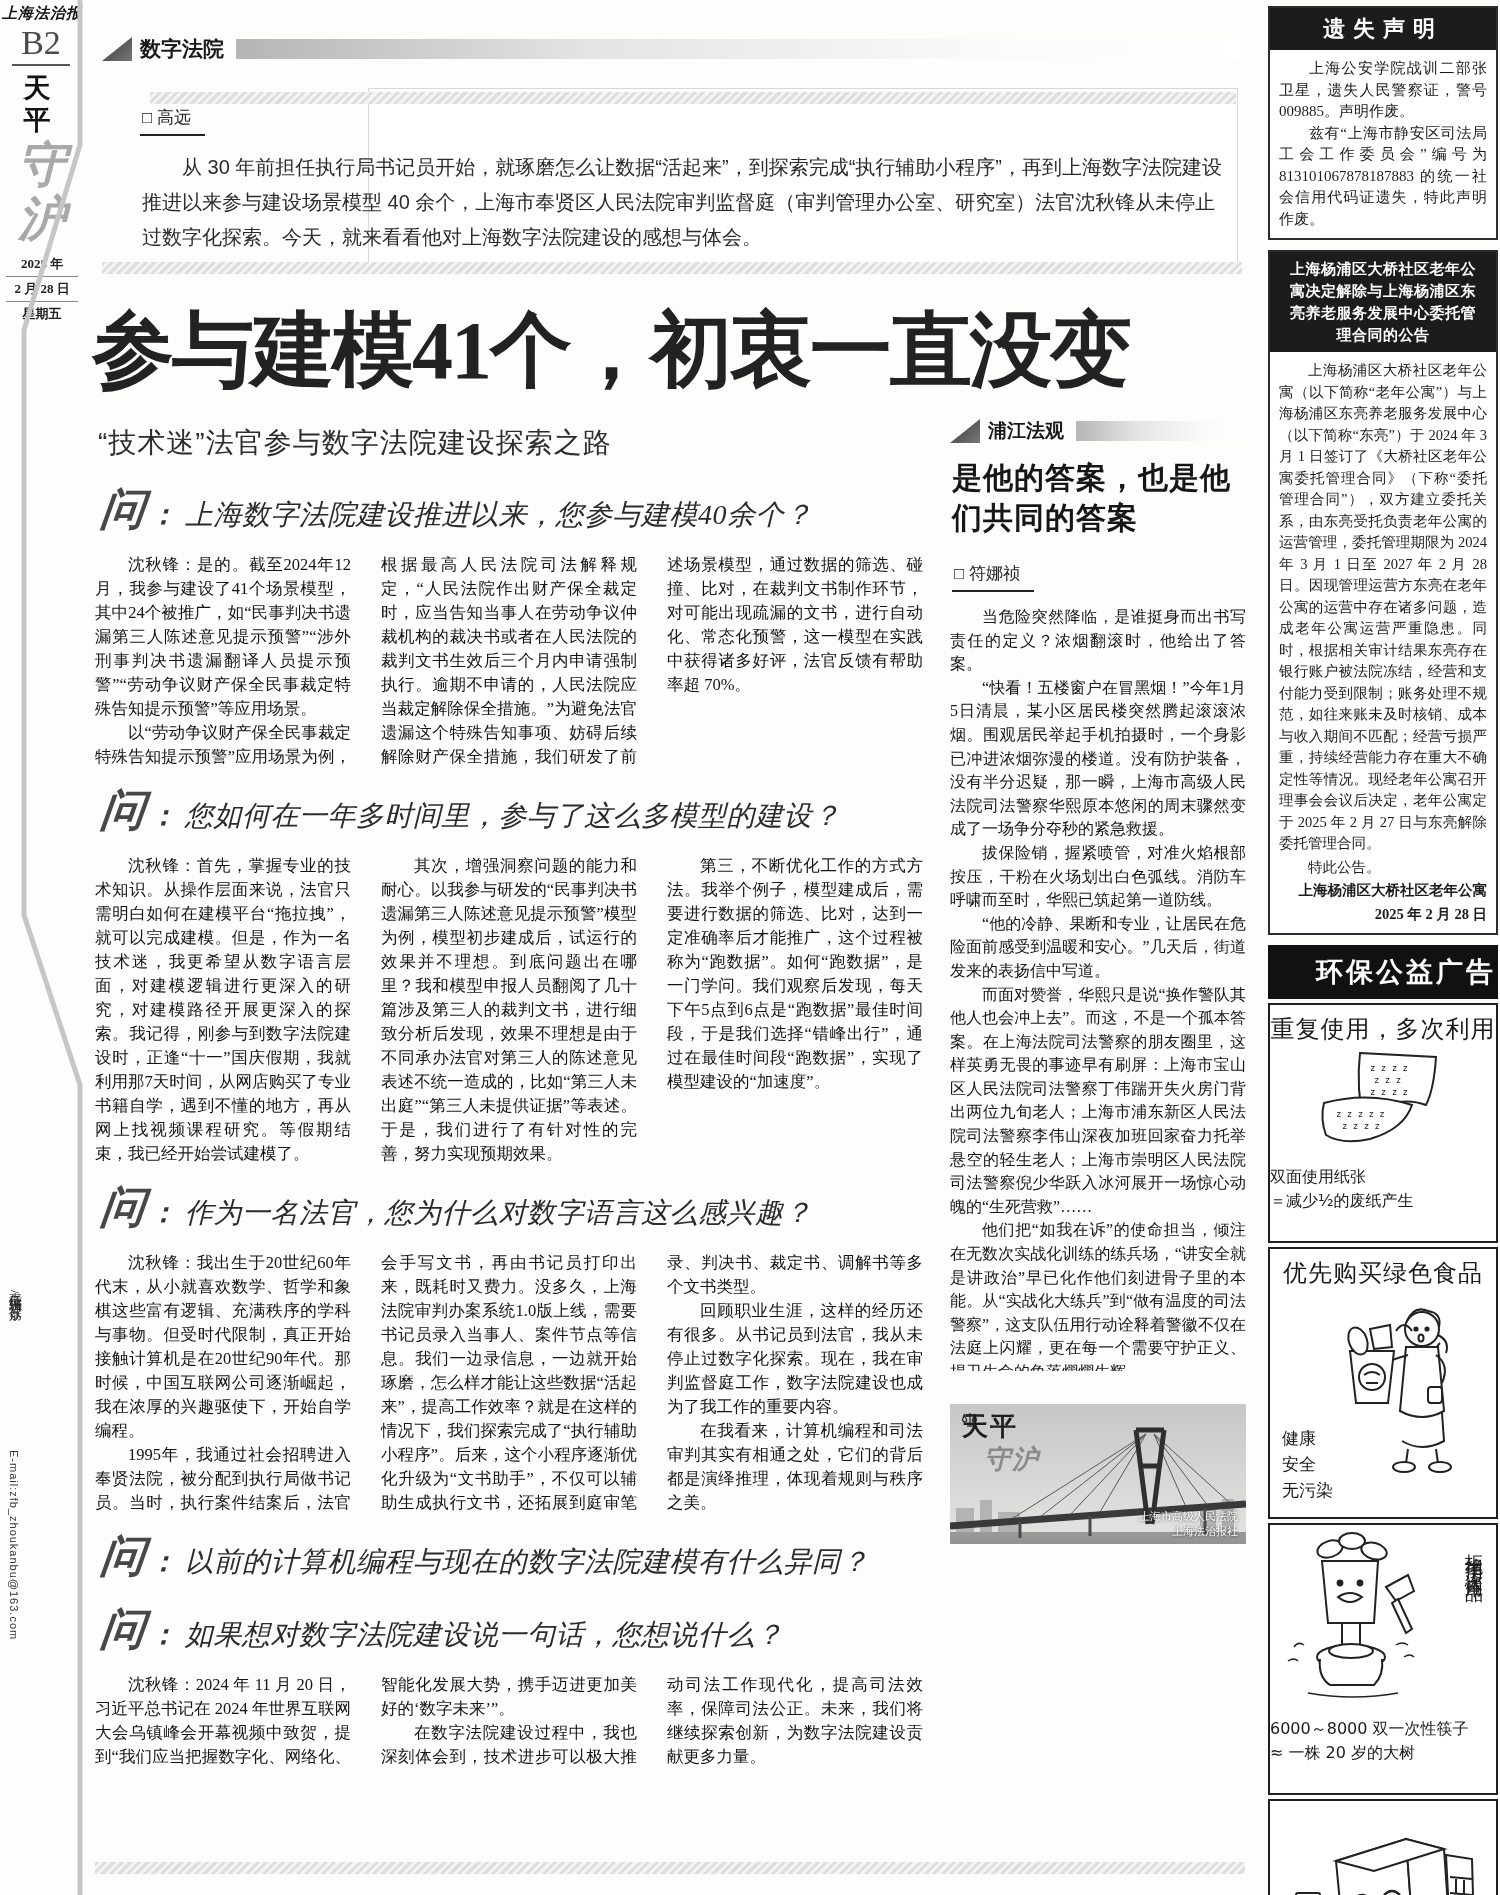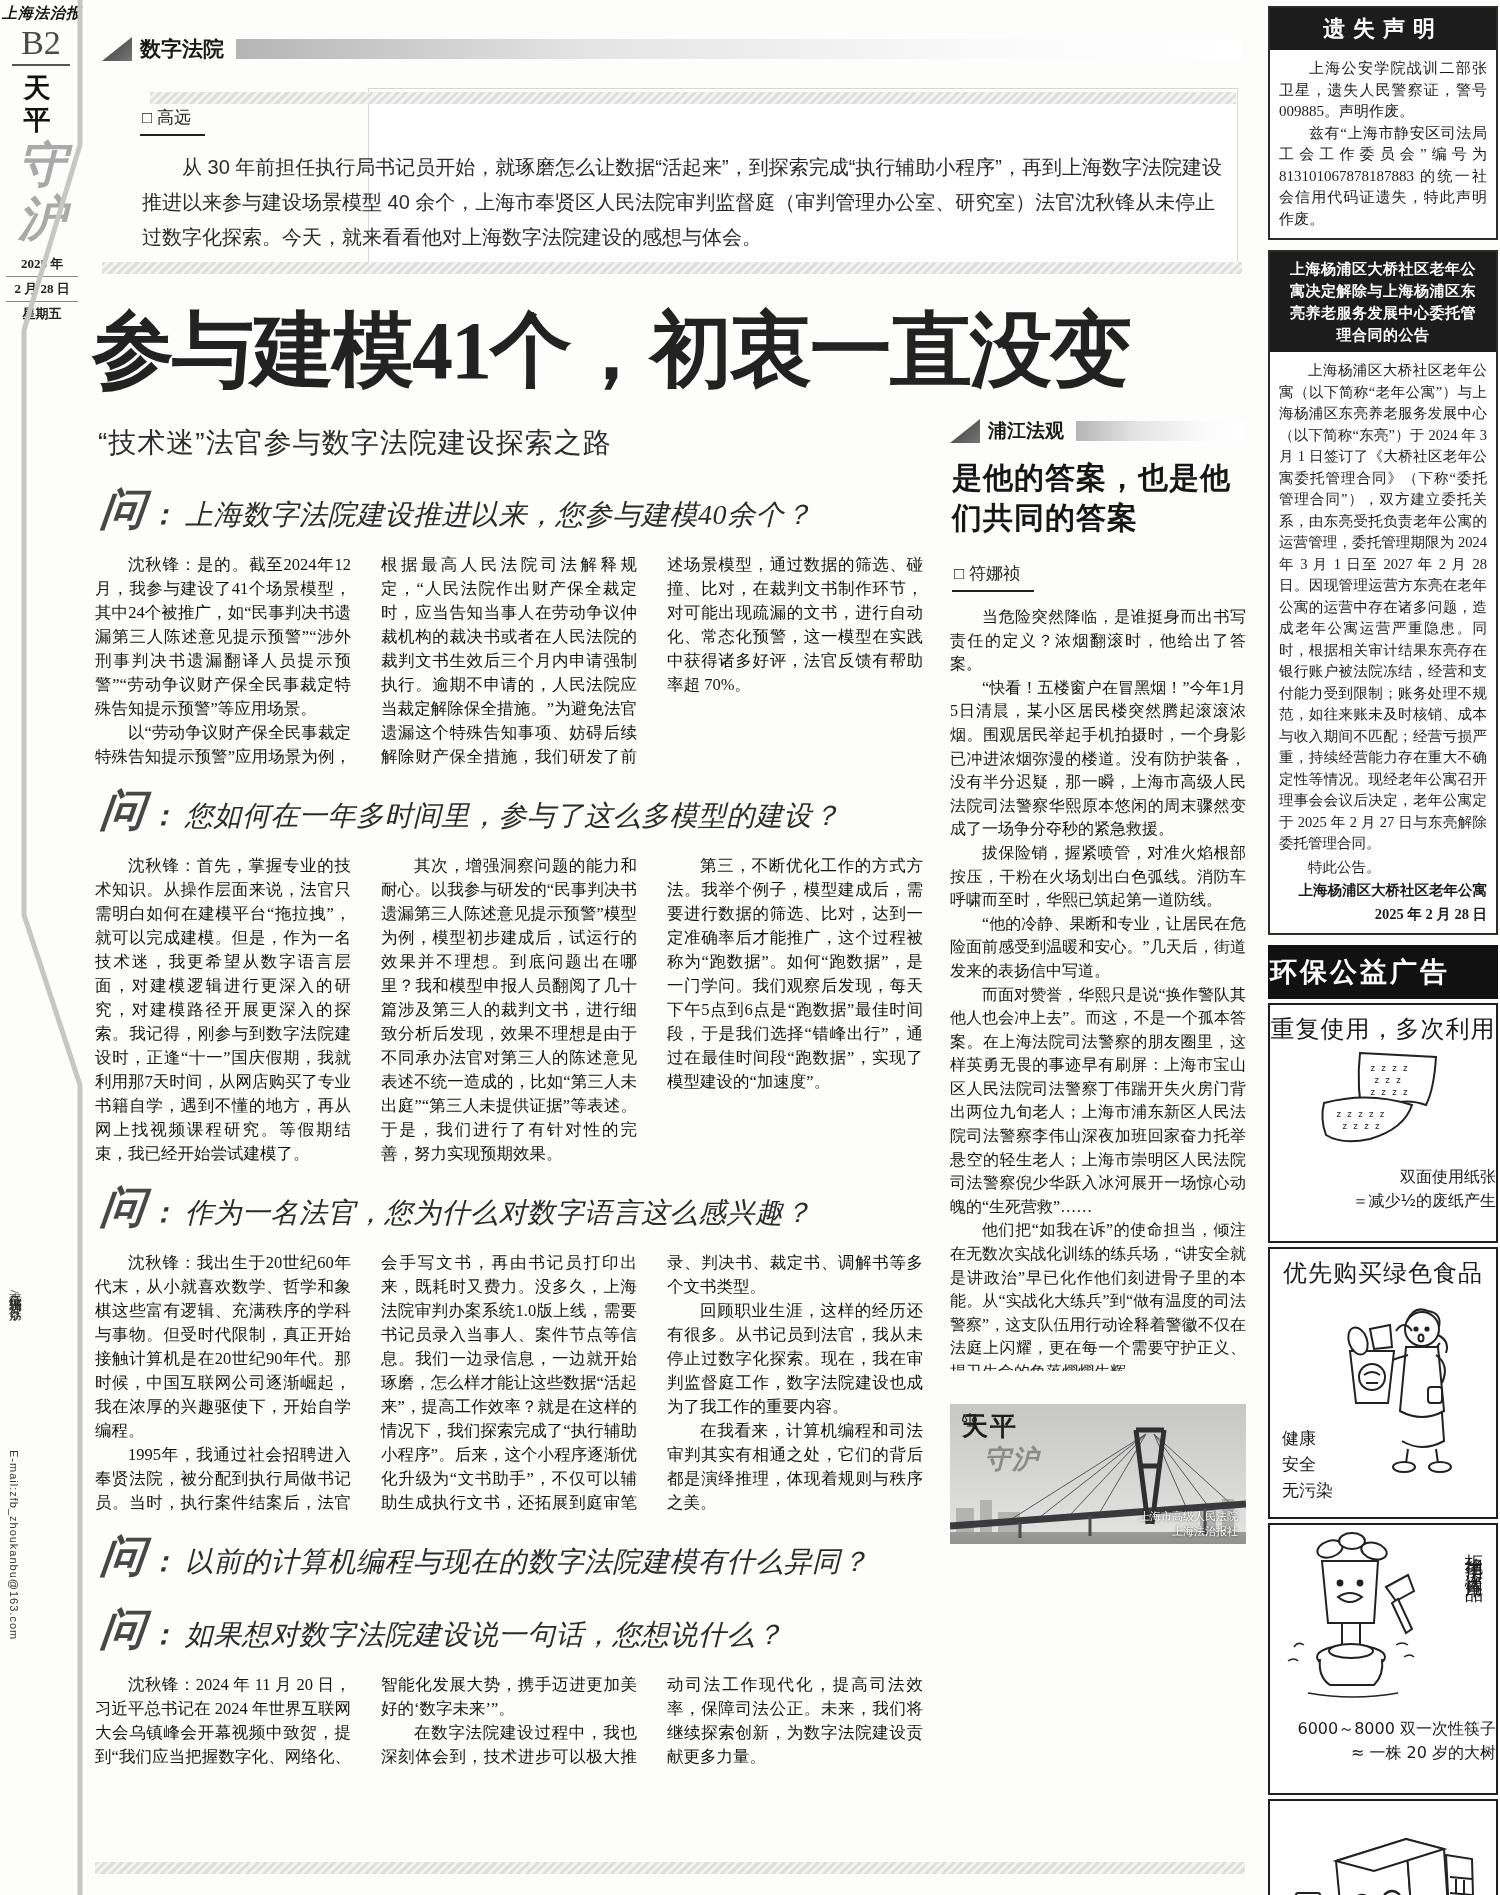--- a/index.html
+++ b/index.html
@@ -62,26 +62,26 @@
   
   .fr{position:absolute;left:1268px;top:6px;width:230px;}
   .fr-box{border:2px solid #2c2c2c;margin-bottom:10px;background:#fff;}
   .fr-head{background:#1c1c1c;color:#fff;text-align:center;font-weight:bold;}
   .lost-head{font-size:22px;letter-spacing:8px;padding:6px 0;}
   .lost-body{padding:8px 9px;font-size:15px;line-height:21.5px;text-align:justify;}
   .ann-head{font-size:15px;line-height:22px;padding:6px 20px;letter-spacing:.5px;}
   .ann-body{padding:8px 9px;font-size:14.5px;line-height:21.5px;text-align:justify;}
   .ann-sign1{text-indent:2em;margin-top:2px;}
   .ann-sign2,.ann-sign3{text-align:right;font-weight:bold;margin-top:2px;}
-  .env-head{border:2px solid #111;background:#111;color:#fff;font-size:27px;font-weight:bold;letter-spacing:3px;text-align:left;padding:7px 0;}
+  .env-head{border:2px solid #111;background:#111;color:#fff;font-size:27px;font-weight:bold;letter-spacing:3px;text-align:right;padding:7px 0;}
   .env-panel{border:2px solid #1f1f1f;margin-top:4px;position:relative;background:#fff;overflow:hidden;}
   .hand{font-family:"DejaVu Sans",sans-serif;color:#1a1a1a;}
   .env-title{text-align:center;font-size:24px;padding-top:8px;letter-spacing:1px;}
   .env-title-v{position:absolute;right:10px;top:14px;writing-mode:vertical-rl;font-size:18px;letter-spacing:4px;}
-  .env-cap{text-align:right;font-size:16px;line-height:24px;}
+  .env-cap{text-align:left;font-size:16px;line-height:24px;}
   .env-cap-left{position:absolute;left:12px;bottom:14px;font-size:17px;line-height:26px;text-align:left;}
   .env-svg{display:block;margin:2px auto 0 auto;}
   .pC .env-svg{margin-left:8px;}
 </style>
 </head>
 <body>
 
 <svg class="side-line" width="92" height="1895">
   <polyline points="80,0 80,145 24,330 24,915 80,1085 80,1895" stroke="#c6c6c4" stroke-width="5" fill="none"></polyline>
 </svg>

